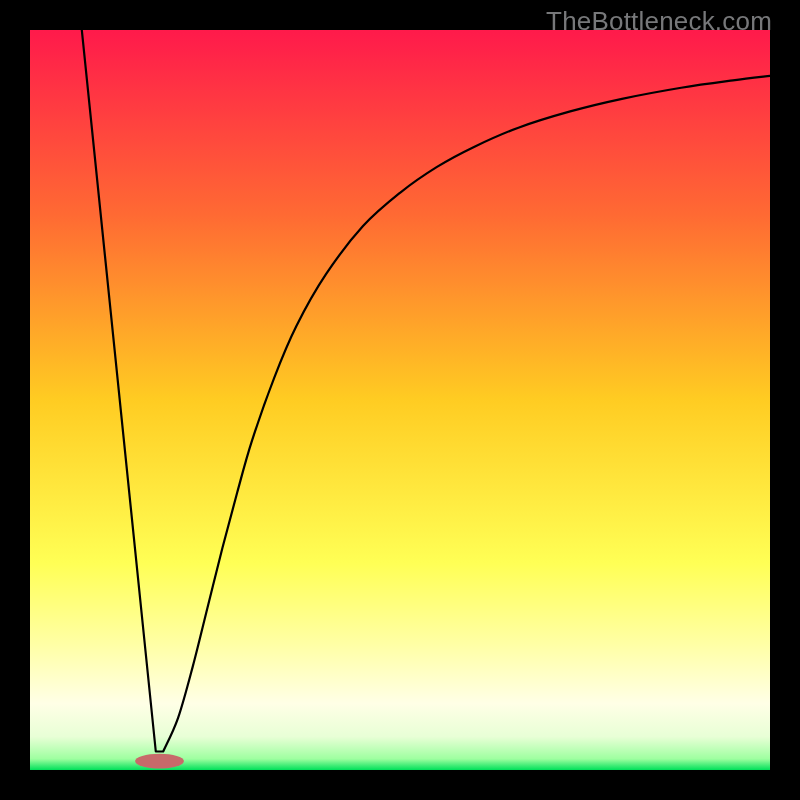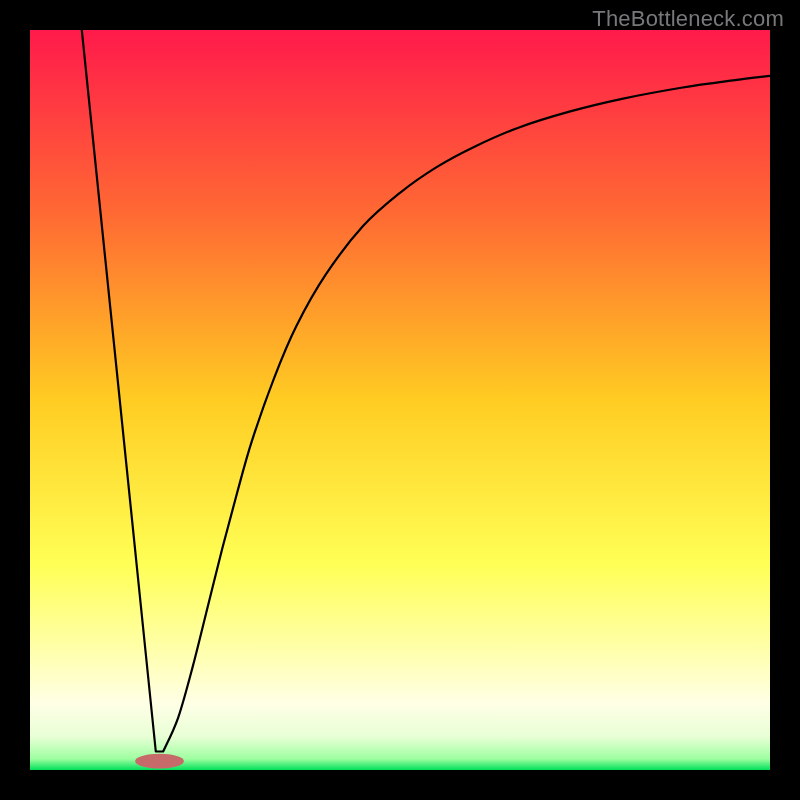--- a/index.html
+++ b/index.html
@@ -23,22 +23,22 @@
     position: absolute;
     left: 0;
     top: 0;
     width: 740px;
     height: 740px;
     display: block;
   }
   .watermark {
     position: absolute;
     top: 6px;
-    right: 16px;
-    font-size: 22px;
+    right: 28px;
+    font-size: 26px;
     font-weight: 500;
     color: #77787a;
     letter-spacing: 0.2px;
     white-space: nowrap;
   }
 </style>
 </head>
 <body>
 
 <div class="frame">

